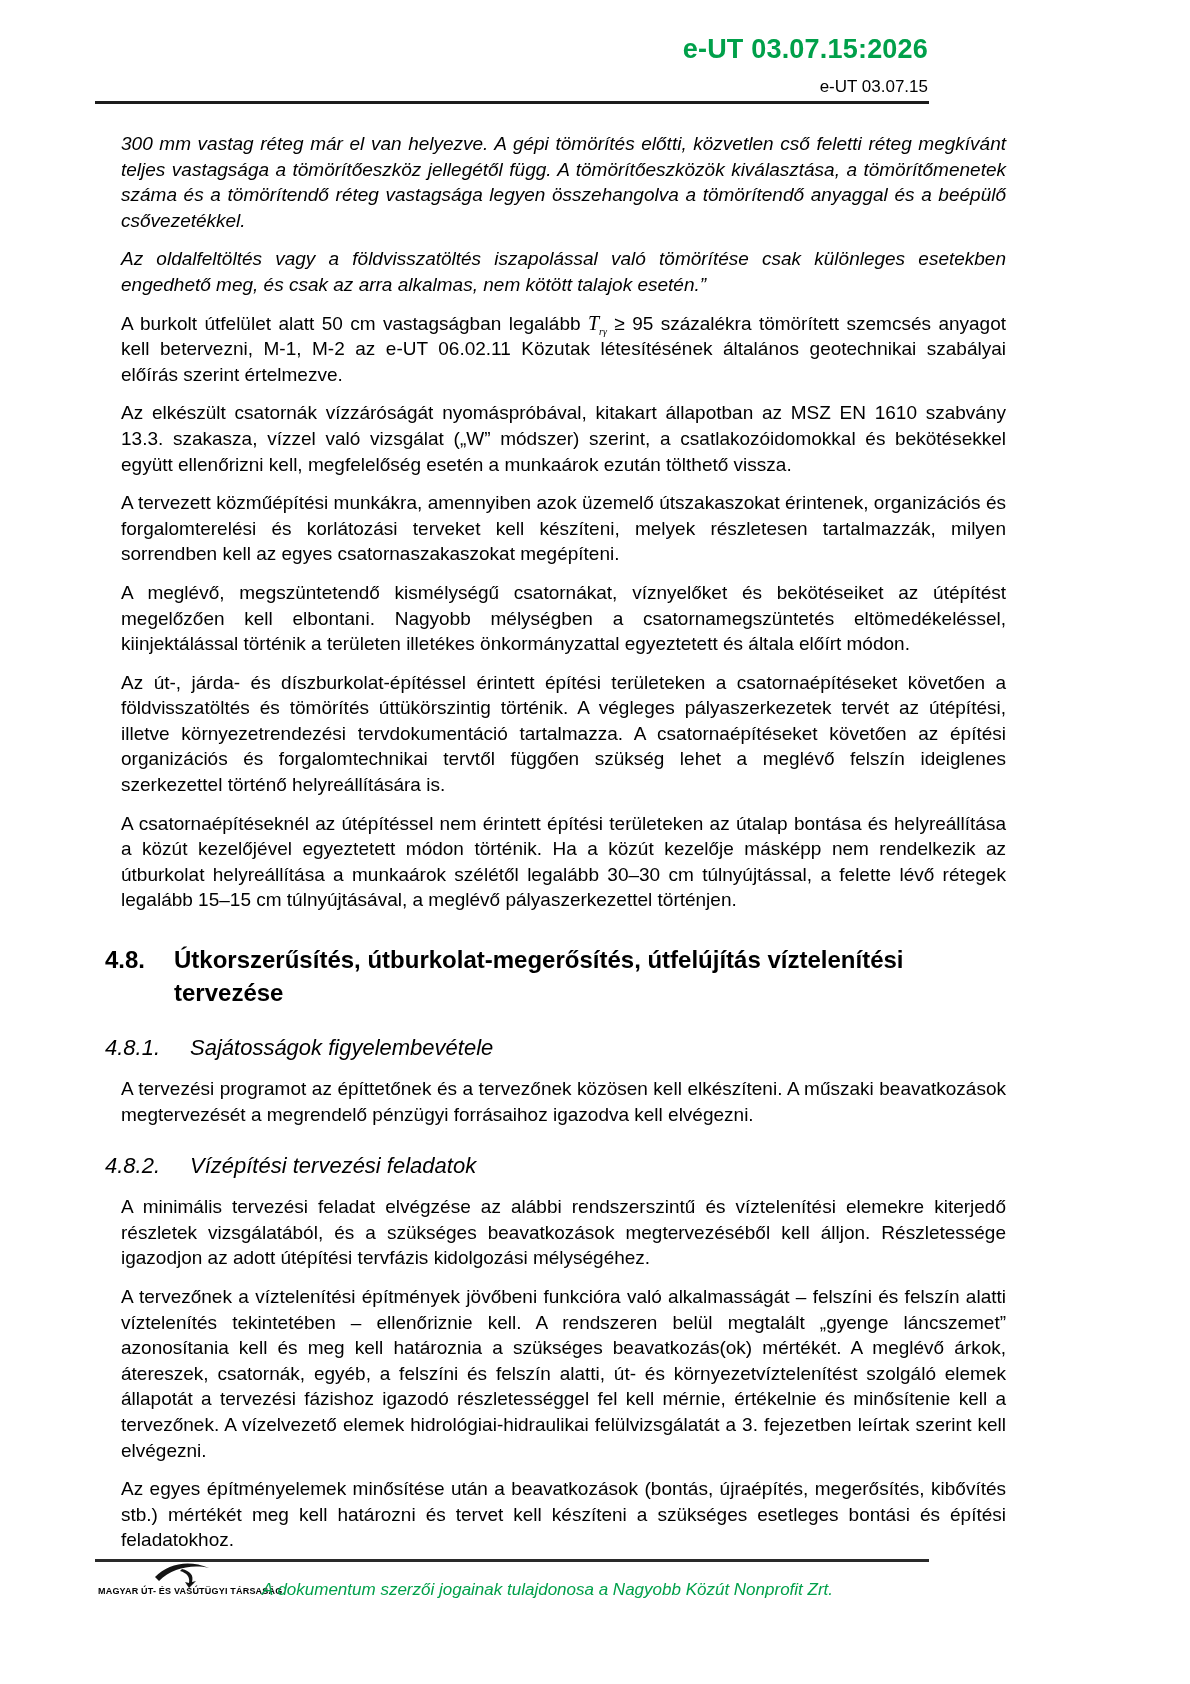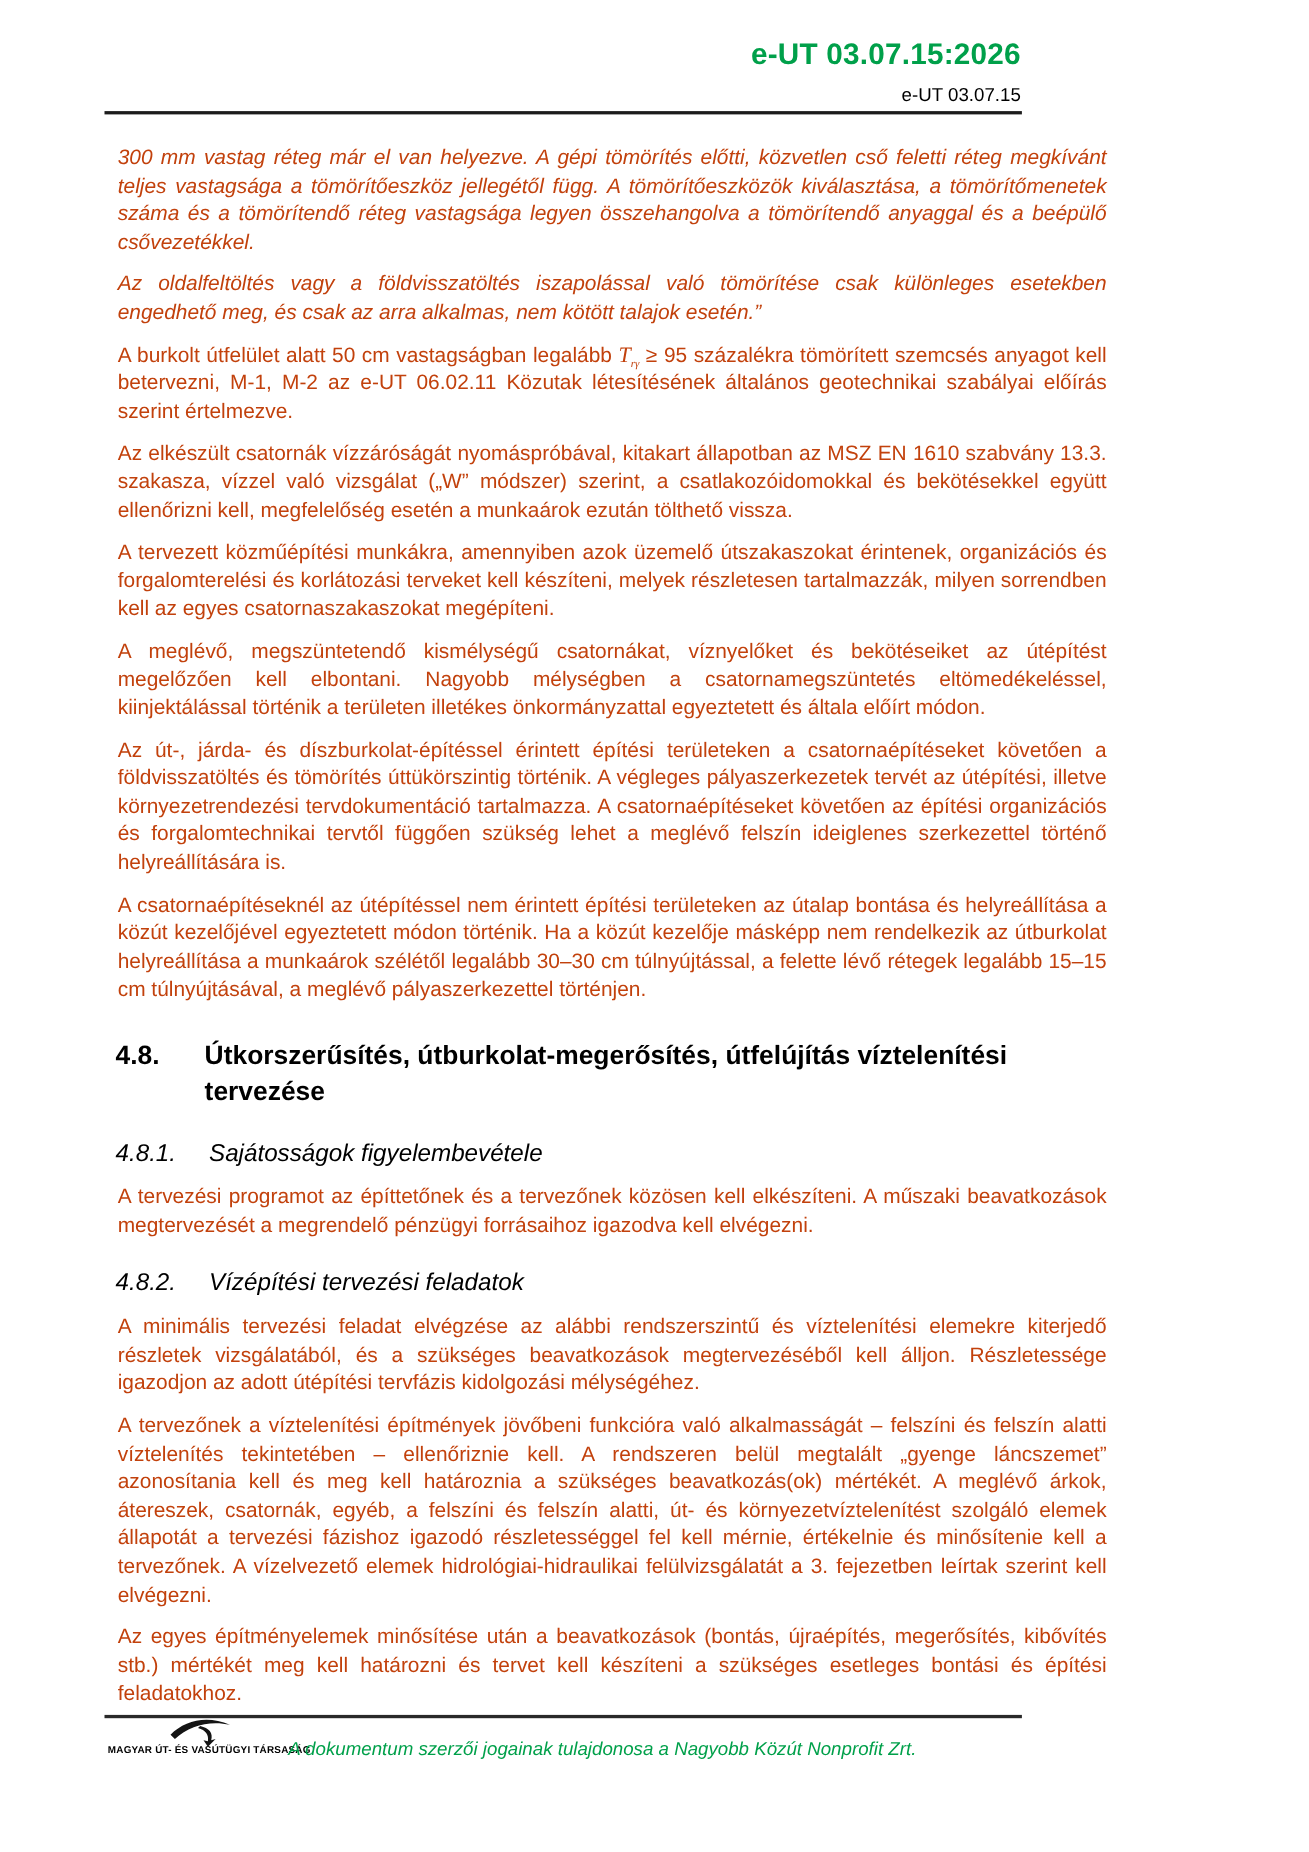--- a/index.html
+++ b/index.html
@@ -31,46 +31,45 @@
   .header-rule{
     position:absolute; top:101px; left:95px; right:107px;
     height:3px; background:#1c1c1c;
   }
 
   
   .body-col{
     position:absolute; top:131px; left:105px; width:901px;
   }
   .body-col p{
-    margin:0 0 13px 2px;
+    margin:0 0 13px 16px;
     font-size:19px;
     line-height:25.6px;
     text-align:justify;
-    color:#c2410c;
+    color:#000000;
   }
   p.it{font-style:italic;}
   .mvar{
     font-family:"Liberation Serif", serif;
     font-style:italic;
     font-size:20px;
   }
   .msub{
     font-family:"Liberation Serif", serif;
     font-style:italic;
     font-size:10px;
     line-height:0;
   }
   h2.sec{
     display:flex;
     margin:30px 0 20px 0;
     font-size:24px;
     font-weight:bold;
     line-height:33px;
     color:#000;
-    gap:12px;
   }
   .sec-num{flex:none; width:57px;}
   .sec-title{flex:1;margin-left:12px;}
   h3.subsec{
     display:flex;
     margin:24px 0 14px 0;
     font-size:22px;
     font-weight:normal;
     font-style:italic;
     line-height:29px;

